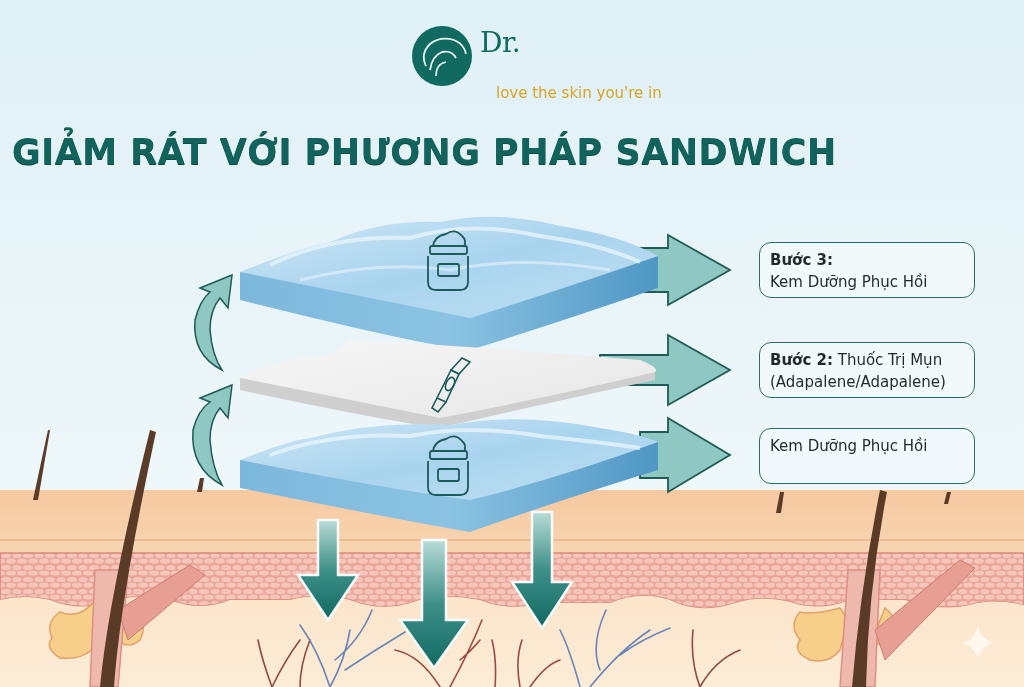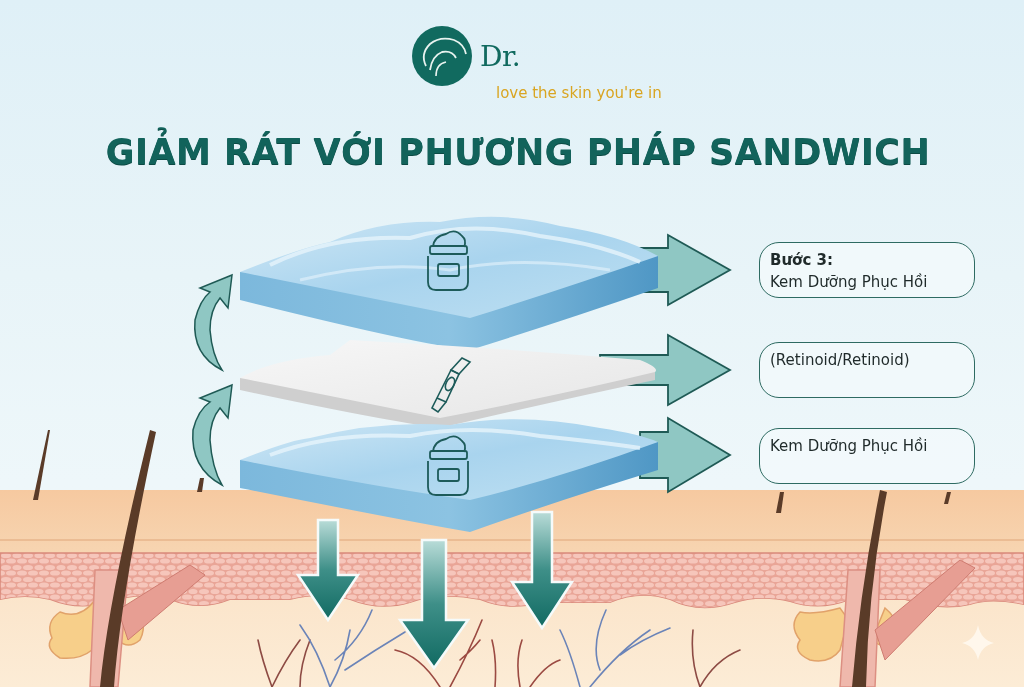--- a/index.html
+++ b/index.html
@@ -2,25 +2,25 @@
 <html><head>
 <meta charset="utf-8">
 <style>
   html, body { margin: 0; padding: 0; }
   body { width: 1024px; height: 687px; overflow: hidden; position: relative;
     font-family: "DejaVu Sans", sans-serif;
     background: linear-gradient(180deg, #dff0f7 0%, #e8f4f8 40%, #eef7fa 70%, #f0f6f8 100%); }
   .stage { position: absolute; inset: 0; }
   .logo { position: absolute; left: 412px; top: 26px; width: 210px; height: 70px; }
   .logo-circle { position: absolute; left: 0; top: 0; width: 60px; height: 60px; border-radius: 50%; background: #116a5f; }
-  .logo-text-dr { position: absolute; left: 68px; top: 16px; font-family: "DejaVu Serif", serif; color: #116a5f; font-size: 28px; line-height: 30px; letter-spacing: -0.5px; }
+  .logo-text-dr { position: absolute; left: 68px; top: 2px; font-family: "DejaVu Serif", serif; color: #116a5f; font-size: 28px; line-height: 30px; letter-spacing: -0.5px; }
   .logo-text-mason { position: absolute; left: 62px; top: 28px; font-family: "DejaVu Serif", serif; color: #116a5f; font-size: 27px; line-height: 30px; letter-spacing: -0.5px; }
   .logo-tagline { position: absolute; left: 84px; top: 58px; color: #d9a521; font-size: 15px; font-weight: normal; white-space: nowrap; }
-  .title { position: absolute; left: 12px; right: 0; top: 132px; text-align: center; font-family: "DejaVu Sans", sans-serif; font-weight: bold; color: #12635b; font-size: 35px; letter-spacing: 0.5px; text-shadow: 0 1px 0 #0c4a44; }
-  .step-box { position: absolute; left: 759px; width: 216px; height: 56px; border: 1.5px solid #2e6b62; border-radius: 20px; background: rgba(242,249,251,0.85); box-sizing: border-box; padding: 6px 10px; font-size: 15px; color: #1f2a2a; line-height: 22px; }
+  .title { position: absolute; left: 12px; right: 0; top: 132px; font-family: "DejaVu Sans", sans-serif; font-weight: bold; color: #12635b; font-size: 35px; letter-spacing: 0.5px; text-shadow: 0 1px 0 #0c4a44; }
+  .step-box { position: absolute; left: 759px; width: 216px; height: 56px; border: 1.5px solid #2e6b62; border-radius: 12px; background: rgba(242,249,251,0.85); box-sizing: border-box; padding: 6px 10px; font-size: 15px; color: #1f2a2a; line-height: 22px; }
   .step-box b { font-weight: bold; }
   .svg-layer { position: absolute; inset: 0; }
 </style>
 </head>
 <body>
 
 <div class="stage">
 
   <svg class="svg-layer" width="1024" height="687" viewBox="0 0 1024 687">
     <defs>
@@ -173,19 +173,20 @@
     <div class="logo-tagline">love the skin you're in</div>
   </div>
 
   <div class="title">GIẢM RÁT VỚI PHƯƠNG PHÁP SANDWICH</div>
 
   <div class="step-box" style="top:242px;">
     <div><b>Bước 3:</b></div>
     <div>Kem Dưỡng Phục Hồi</div>
   </div>
   <div class="step-box" style="top:342px;">
-    <div>(Retinoid/Retinoid)</div>
+    <div><b>Bước 2:</b> <span>Thuốc Trị Mụn</span></div>
+    <div>(Adapalene/Adapalene)</div>
   </div>
   <div class="step-box" style="top:428px;">
     <div>Kem Dưỡng Phục Hồi</div>
   </div>
 
 </div>
 
 </body></html>

